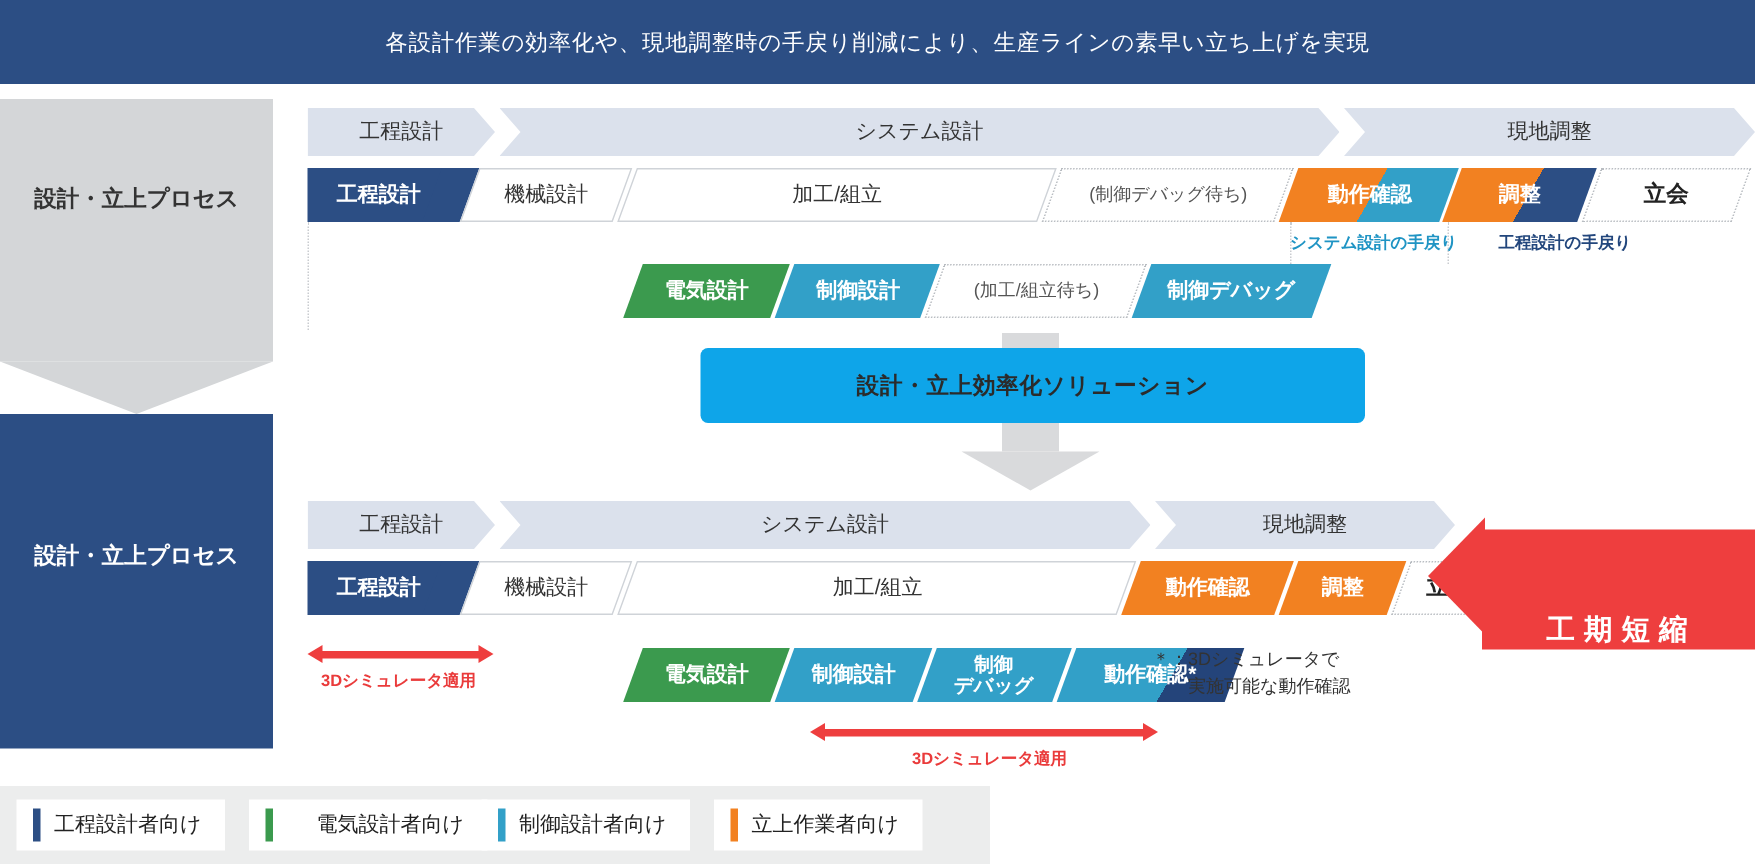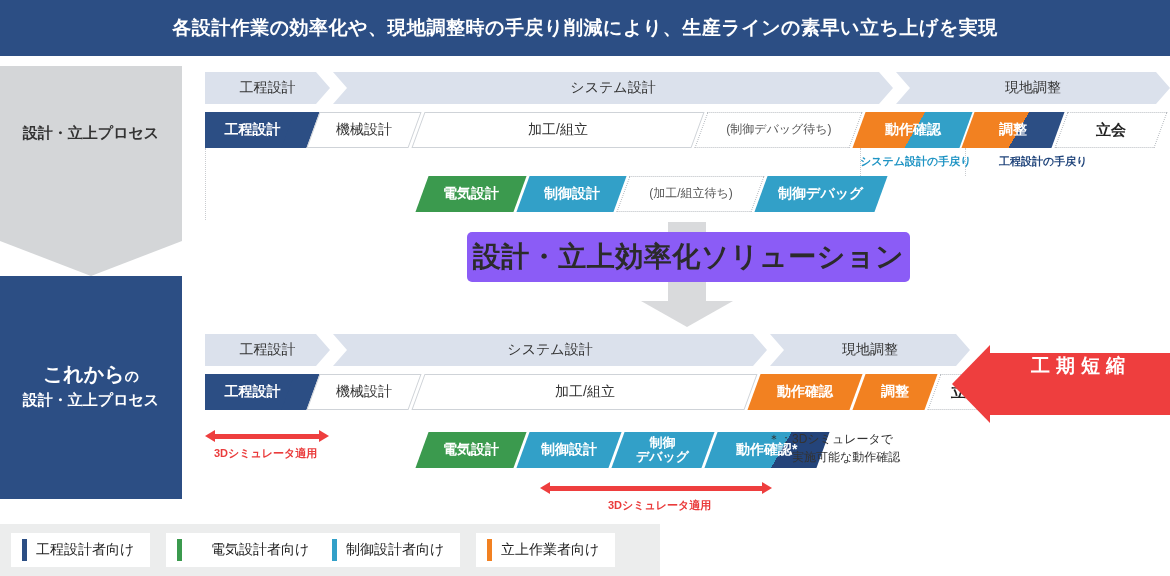--- a/index.html
+++ b/index.html
@@ -12,21 +12,21 @@
   }
   .root{position:relative;width:1170px;height:576px;}
 
   
   .header{
     position:absolute;left:0;top:0;width:1170px;height:56px;
     background:#2c4e84;
     display:flex;align-items:center;justify-content:center;
   }
   .header-title{
-    color:#ffffff;font-size:19px;font-weight:bold;letter-spacing:.5px;
+    color:#ffffff;font-size:15px;font-weight:normal;letter-spacing:.5px;
     white-space:nowrap;
   }
 
   
   .side-legacy{
     position:absolute;left:0;top:66px;width:182px;height:175px;
     background:#d4d6d8;
   }
   .side-legacy-arrow{
     position:absolute;left:0;top:241px;width:0;height:0;
@@ -91,38 +91,38 @@
   .anno.teal{color:#1f94c4;}
   .anno.navy{color:#22467c;}
   .anno.red{color:#ea3b3b;}
 
   
   .sol-arrow-top{
     position:absolute;left:668px;top:222px;width:38px;height:28px;background:#d9dadc;
   }
   .sol-box{
     position:absolute;left:467px;top:232px;width:443px;height:50px;
-    background:#8b5cf6;border-radius:5px;
+    background:#0ea5e9;border-radius:5px;
     display:flex;align-items:center;justify-content:center;
-    font-size:28px;font-weight:bold;color:#2b2b2b;letter-spacing:.5px;
+    font-size:15px;font-weight:bold;color:#2b2b2b;letter-spacing:.5px;
   }
   .sol-arrow-stem{
     position:absolute;left:668px;top:282px;width:38px;height:19px;background:#d9dadc;
   }
   .sol-arrow-head{
     position:absolute;left:641px;top:301px;width:0;height:0;
     border-left:46px solid transparent;border-right:46px solid transparent;
     border-top:26px solid #d9dadc;
   }
 
   
   .red-arrow{
-    position:absolute;left:988px;top:353px;width:182px;height:62px;
+    position:absolute;left:988px;top:353px;width:182px;height:80px;
     background:#ee3e3e;
-    display:flex;align-items:flex-start;justify-content:center;
+    display:flex;align-items:flex-end;justify-content:center;
   }
   .red-arrow-head{
     position:absolute;left:952px;top:345px;width:0;height:0;
     border-top:39px solid transparent;border-bottom:39px solid transparent;
     border-right:38px solid #ee3e3e;
   }
   .red-arrow-text{
     color:#ffffff;font-size:19px;font-weight:bold;letter-spacing:6px;
     margin-left:4px;
   }
@@ -171,21 +171,20 @@
 
   <div class="side-legacy"></div>
   <div class="side-legacy-arrow"></div>
   <div class="side-future"></div>
 
   <div class="side-label side-legacy-label">
     <span class="sub">設計・立上プロセス</span>
   </div>
 
   <div class="side-label side-future-label">
-    <span class="big"><span>これから</span><span class="sm">の</span></span>
     <span class="sub">設計・立上プロセス</span>
   </div>
 
   <div class="canvas">
 
     <div class="guide" style="left:205px;top:148px;height:72px;"></div>
     <div class="guide" style="left:860px;top:148px;height:28px;"></div>
     <div class="guide" style="left:965px;top:148px;height:28px;"></div>
 
     <div class="phase chev" style="left:205px;top:72px;width:125px;">

